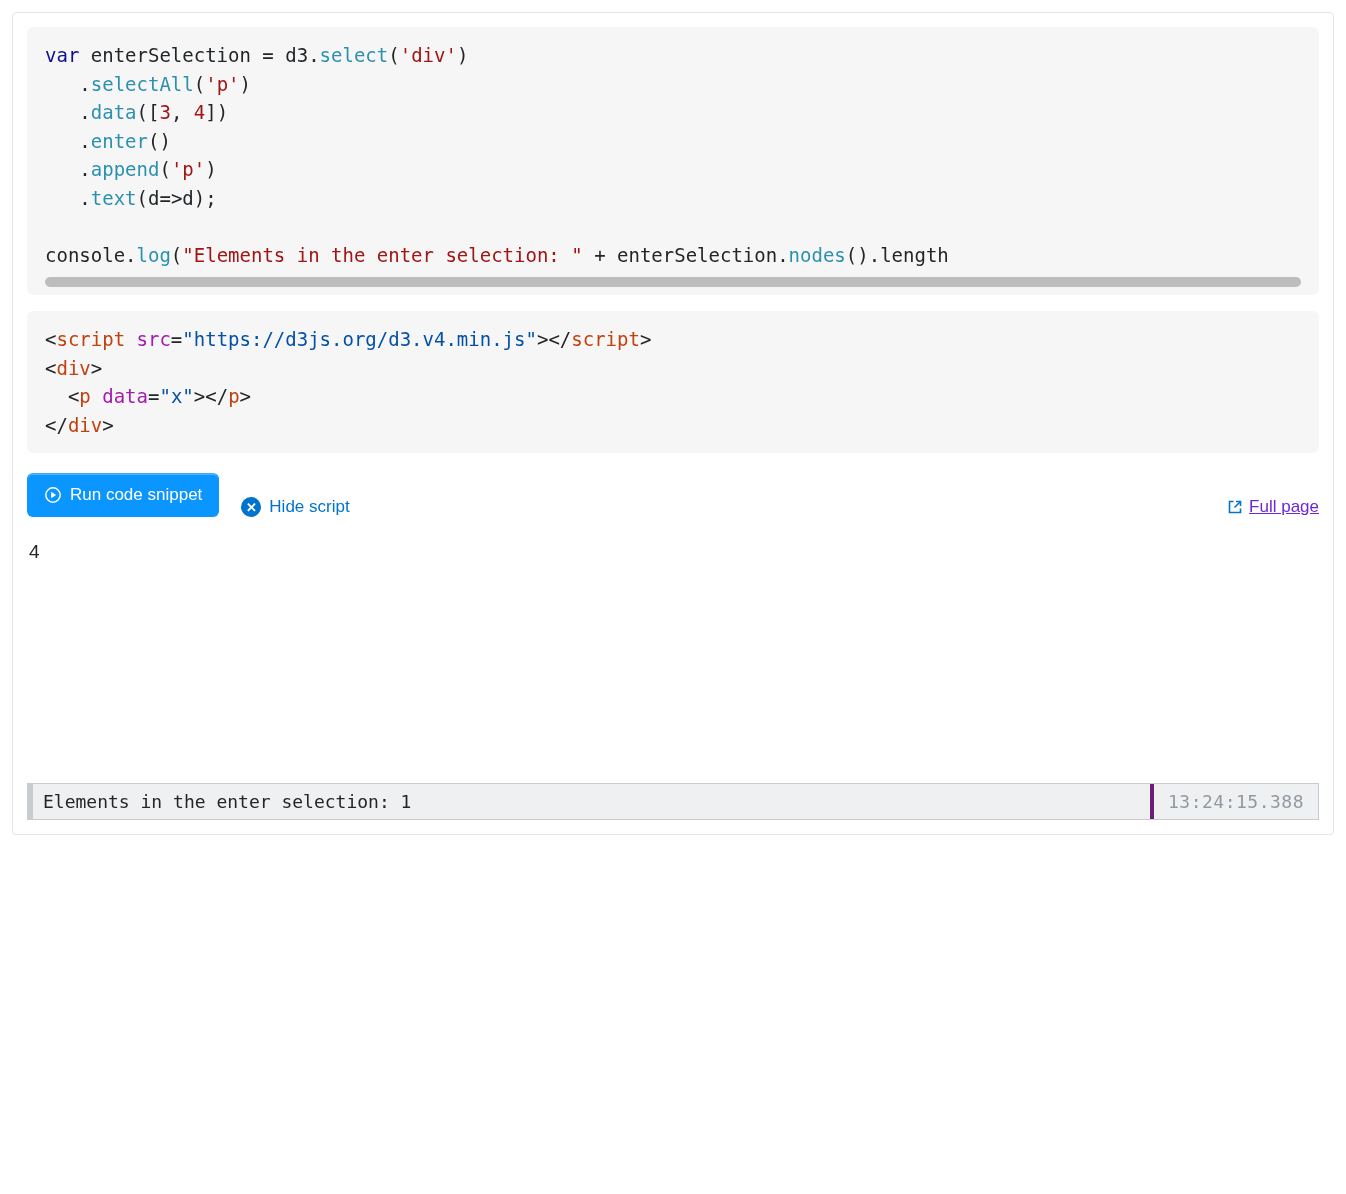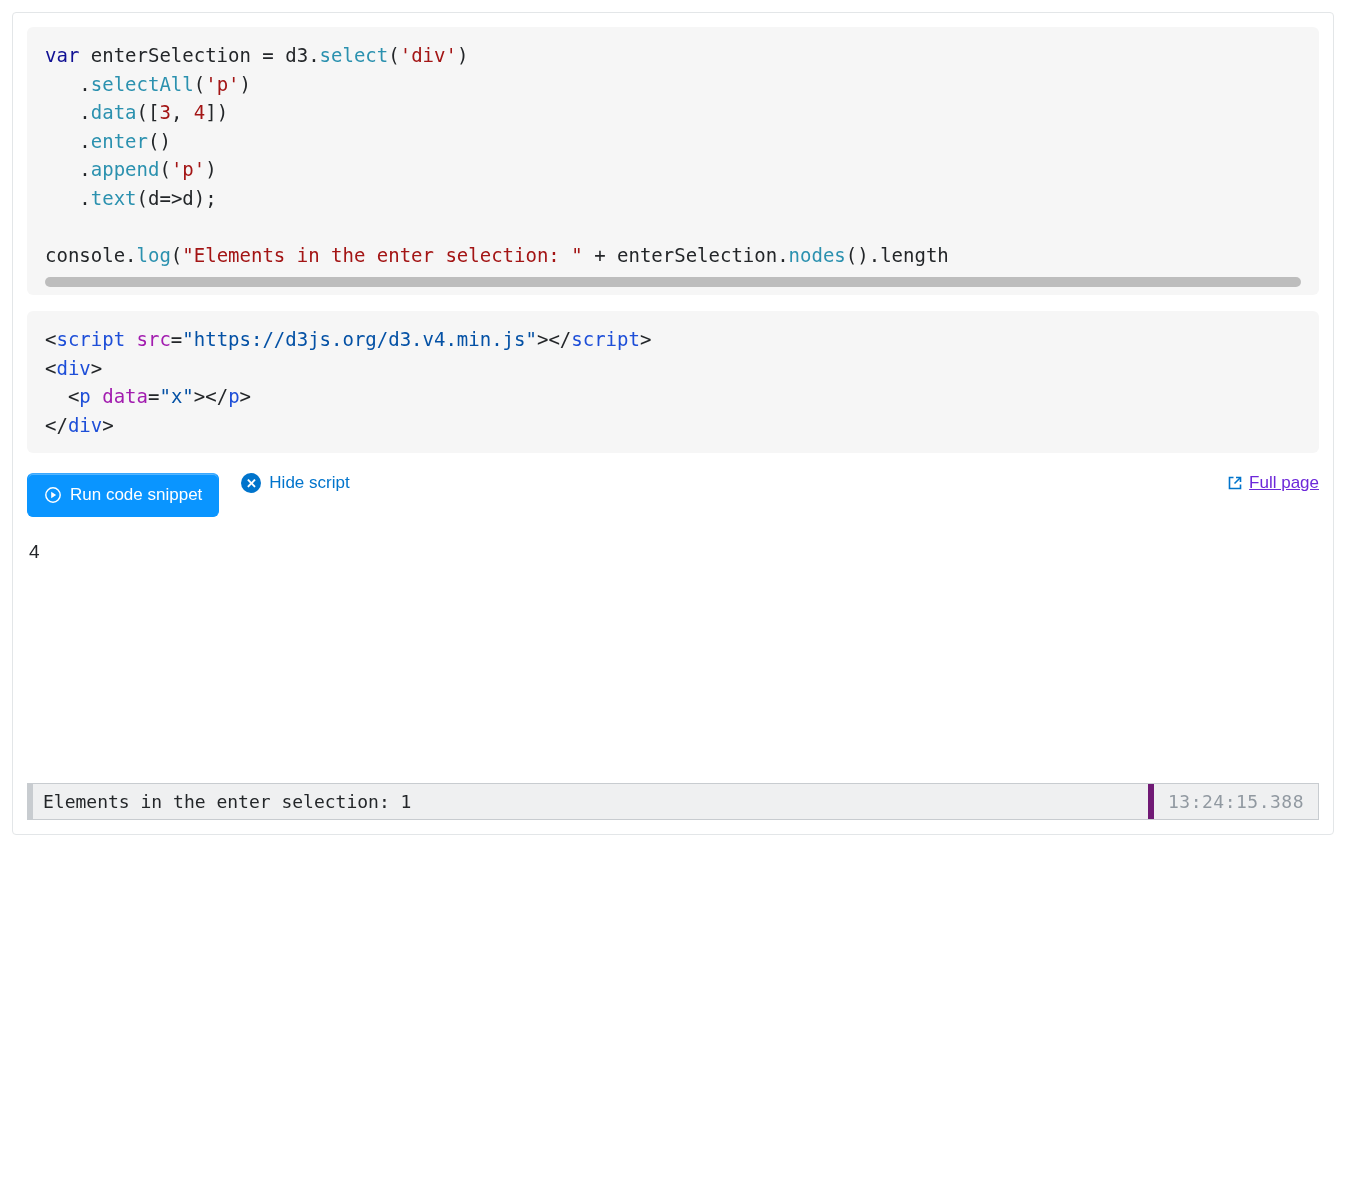--- a/index.html
+++ b/index.html
@@ -43,27 +43,27 @@
     border-radius: 5px;
   }
 
   .tok-kw  { color: #101094; }
   .tok-fn  { color: #2b91af; }
   .tok-str { color: #a31515; }
   .tok-num { color: #a31515; }
   .tok-punct { color: #232629; }
   .tok-id  { color: #232629; }
 
-  .tok-tag  { color: #1d4ed8; }
+  .tok-tag  { color: #c2410c; }
   .tok-attr { color: #a21caf; }
   .tok-val  { color: #0451a5; }
 
   .actions-row {
     display: flex;
-    align-items: flex-start;
+    align-items: flex-end;
     gap: 22px;
     margin: 20px 0 18px 0;
   }
   .btn-primary {
     display: inline-flex;
     align-items: center;
     gap: 8px;
     background: #0a95ff;
     border: 1px solid #0a95ff;
     border-top-color: #3ca9ff;
@@ -134,21 +134,21 @@
     font-family: ui-monospace, SFMono-Regular, Menlo, Consolas, monospace;
     font-size: 18px;
   }
   .console-msg {
     flex: 1;
     padding: 7px 10px;
     color: #232629;
   }
   .console-time {
     padding: 7px 14px;
-    border-left: 6px solid #701a75;
+    border-left: 4px solid #701a75;
     color: #9199a1;
     letter-spacing: 0.5px;
   }
 </style>
 </head>
 <body>
 
 <div class="snippet-container">
 
   <div class="codeblock with-scrollbar">

